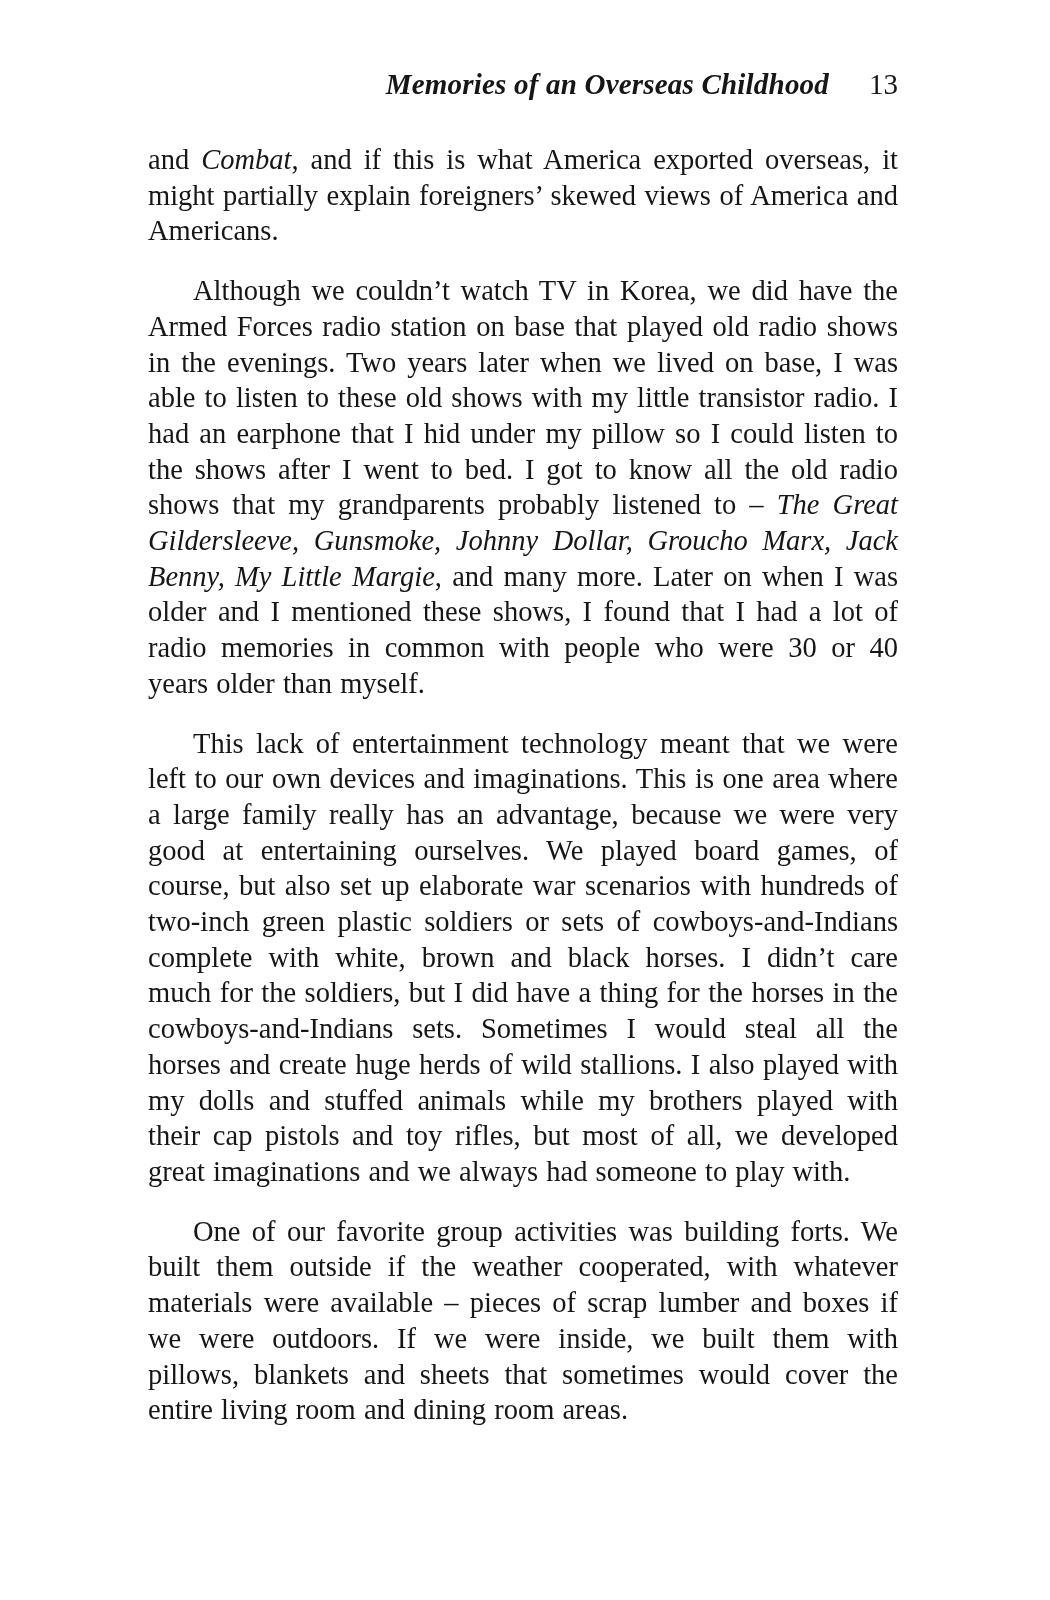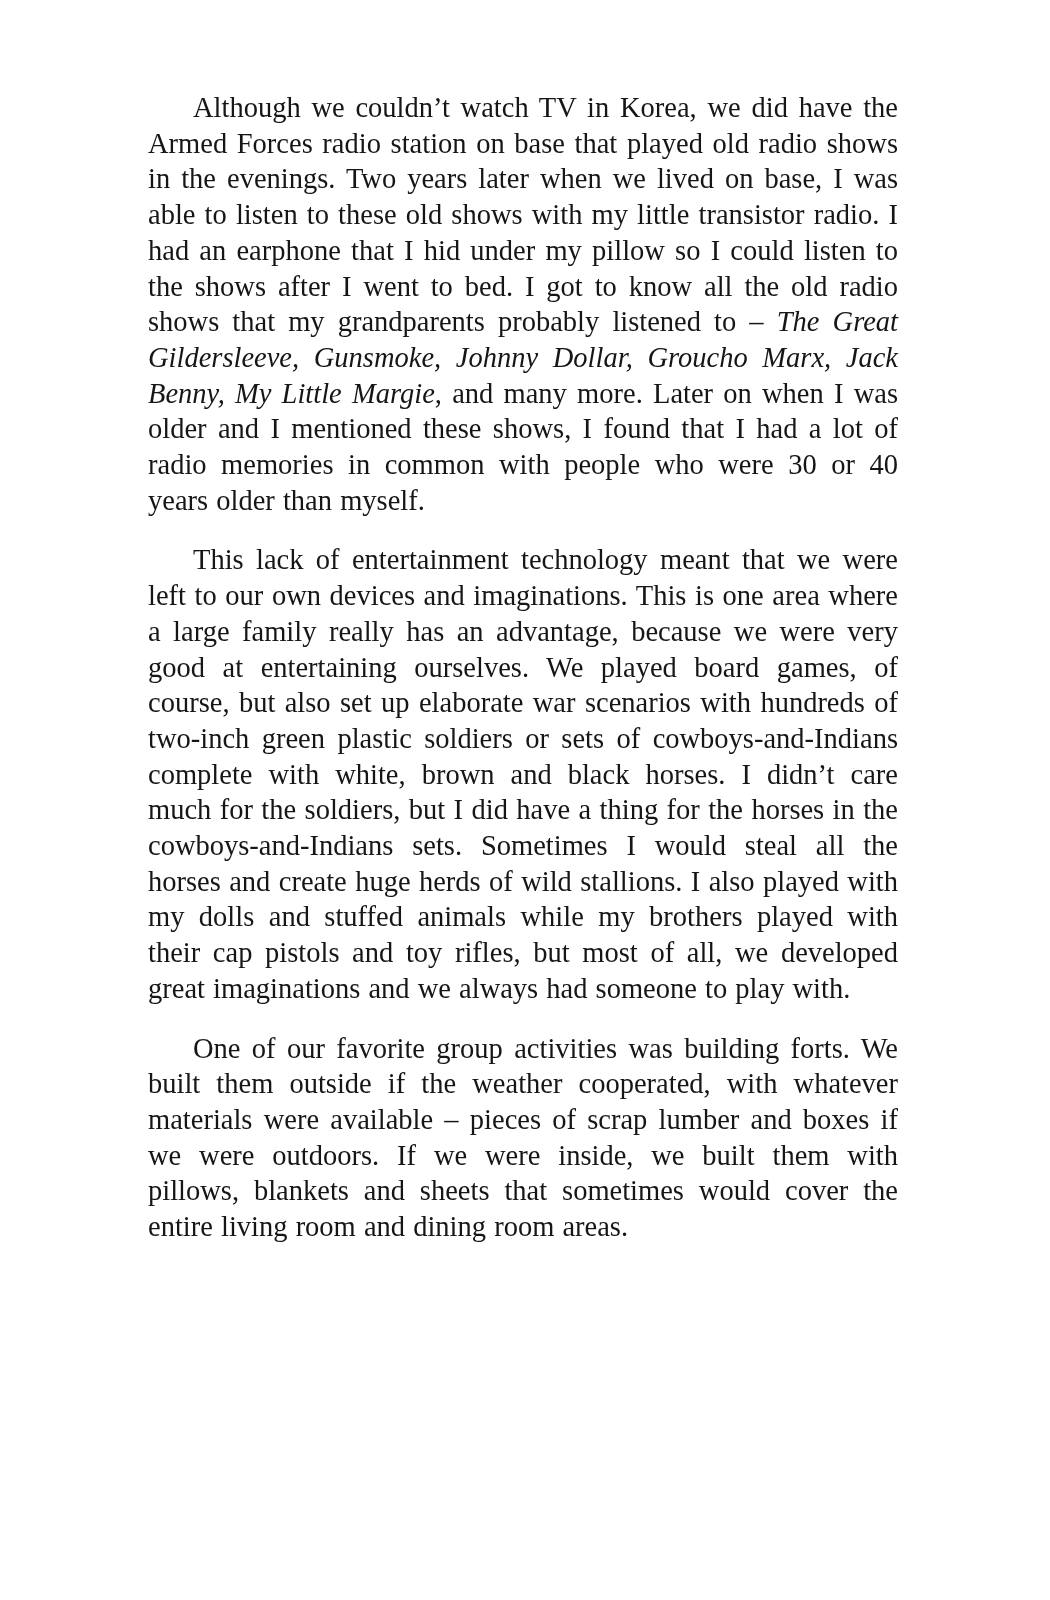--- a/index.html
+++ b/index.html
@@ -49,18 +49,23 @@
     margin-top: 24px;
   }
   .body-text .italic {
     font-style: italic;
   }
 </style>
 </head>
 <body>
 
 <div class="page">
+  <div class="running-header">
+    <span class="title">Memories of an Overseas Childhood</span>
+    <span class="pagenum">13</span>
+  </div>
   <main class="body-text">
+      <p><span>and </span><span class="italic">Combat</span><span>, and if this is what America exported overseas, it might partially explain foreigners’ skewed views of America and Americans.</span></p>
       <p class="indent"><span>Although we couldn’t watch TV in Korea, we did have the Armed Forces radio station on base that played old radio shows in the evenings. Two years later when we lived on base, I was able to listen to these old shows with my little transistor radio. I had an earphone that I hid under my pillow so I could listen to the shows after I went to bed. I got to know all the old radio shows that my grandparents probably listened to – </span><span class="italic">The Great Gildersleeve, Gunsmoke, Johnny Dollar, Groucho Marx, Jack Benny, My Little Margie</span><span>, and many more. Later on when I was older and I mentioned these shows, I found that I had a lot of radio memories in common with people who were 30 or 40 years older than myself.</span></p>
       <p class="indent"><span>This lack of entertainment technology meant that we were left to our own devices and imaginations. This is one area where a large family really has an advantage, because we were very good at entertaining ourselves. We played board games, of course, but also set up elaborate war scenarios with hundreds of two-inch green plastic soldiers or sets of cowboys-and-Indians complete with white, brown and black horses. I didn’t care much for the soldiers, but I did have a thing for the horses in the cowboys-and-Indians sets. Sometimes I would steal all the horses and create huge herds of wild stallions. I also played with my dolls and stuffed animals while my brothers played with their cap pistols and toy rifles, but most of all, we developed great imaginations and we always had someone to play with.</span></p>
       <p class="indent"><span>One of our favorite group activities was building forts. We built them outside if the weather cooperated, with whatever materials were available – pieces of scrap lumber and boxes if we were outdoors. If we were inside, we built them with pillows, blankets and sheets that sometimes would cover the entire living room and dining room areas.</span></p>
     </main>
 </div>
 
 </body></html>

